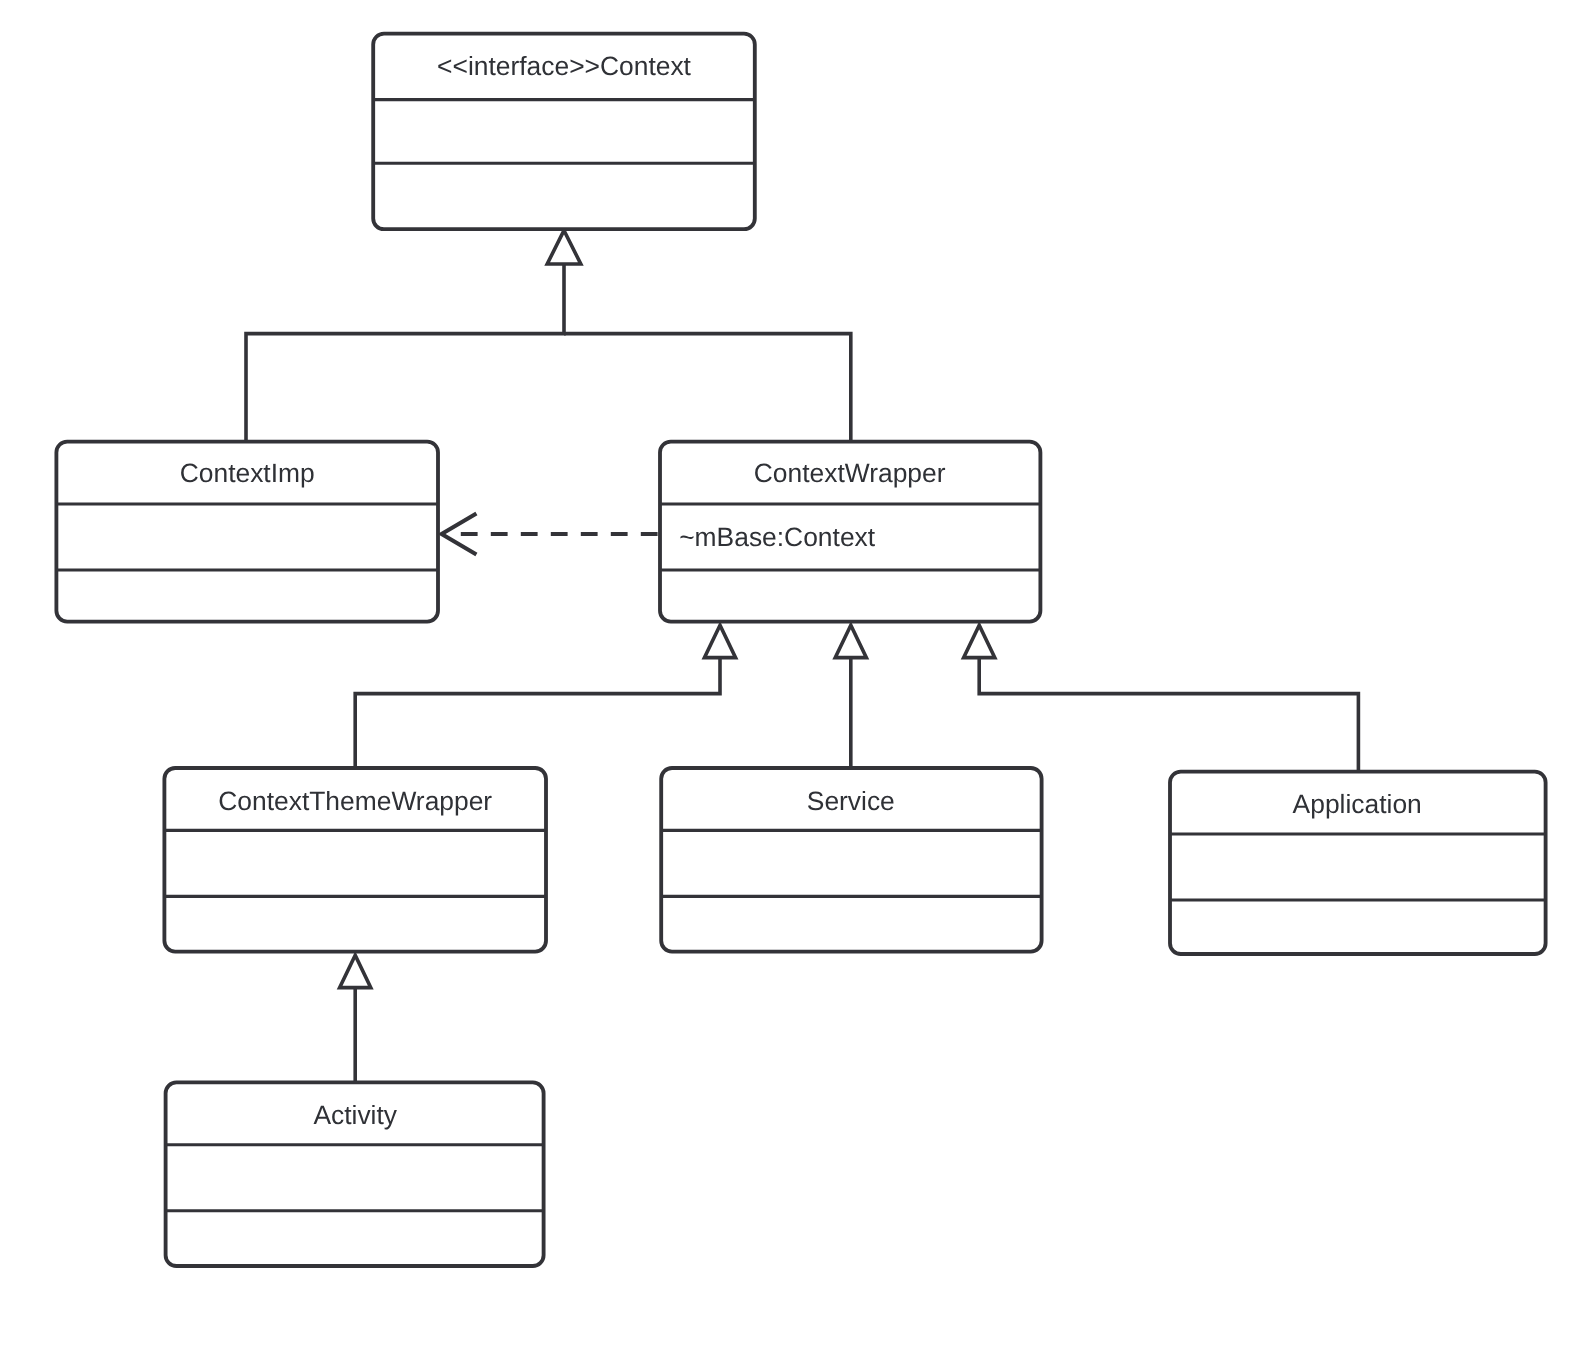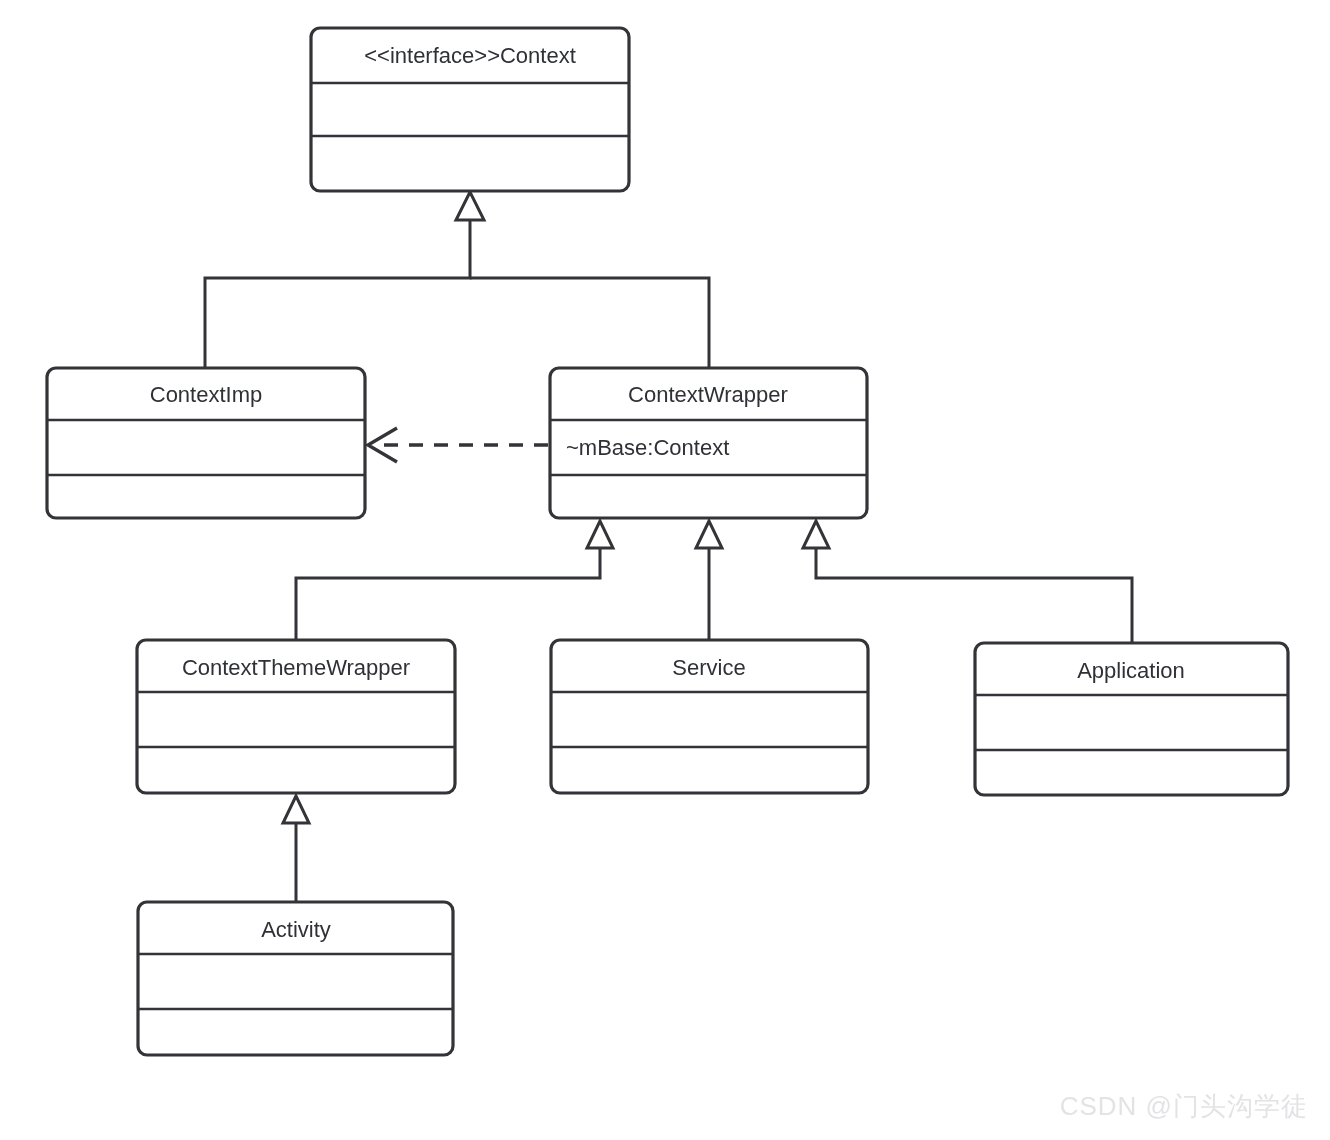--- a/index.html
+++ b/index.html
@@ -174,14 +174,13 @@
 
     <g>
       <rect class="cls-box" x="138" y="902" width="315" height="153" rx="9" ry="9"></rect>
       <line class="cls-div" x1="138" y1="954" x2="453" y2="954"></line>
       <line class="cls-div" x1="138" y1="1009" x2="453" y2="1009"></line>
       <text class="cls-title" x="296" y="931">Activity</text>
     </g>
 
   </svg>
 
-  <div class="watermark-text">CSDN @门头沟学徒</div>
 </div>
 
 </body></html>

